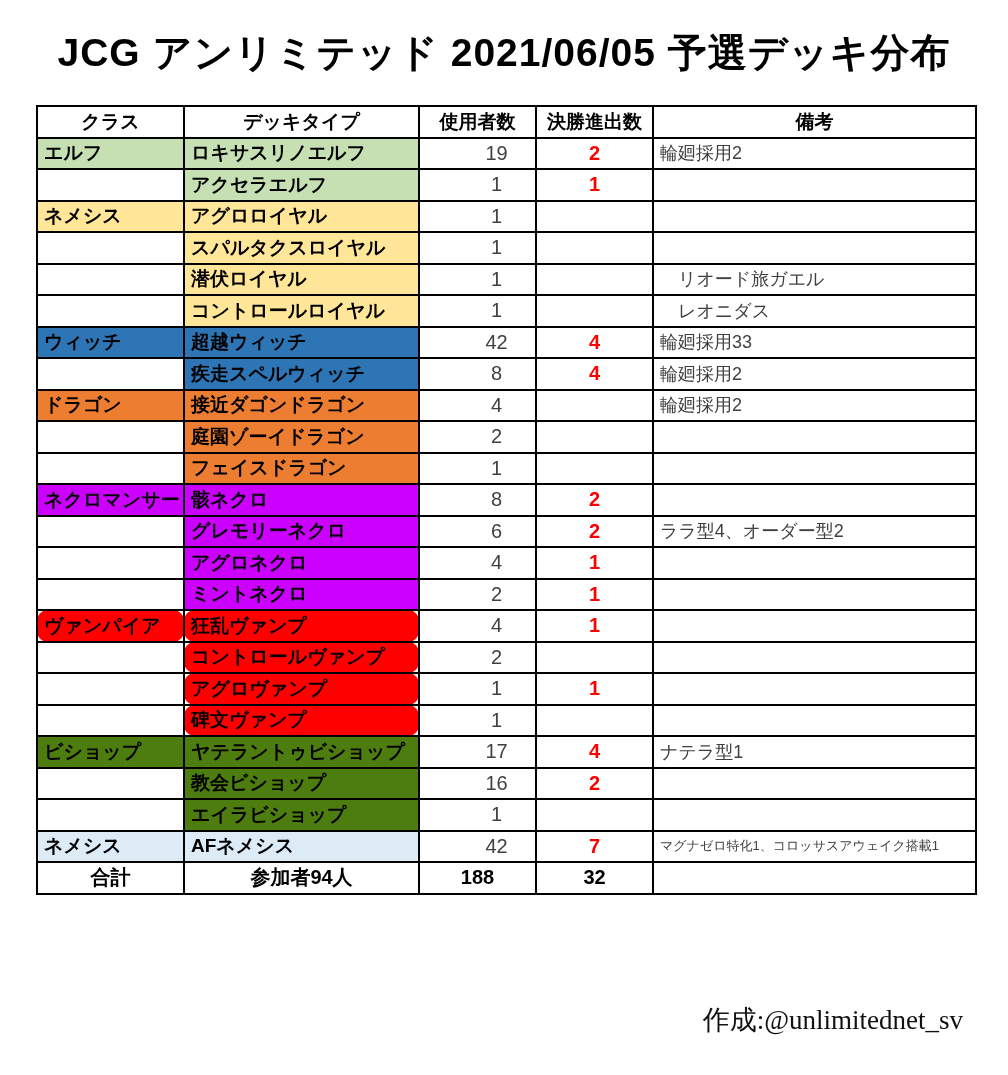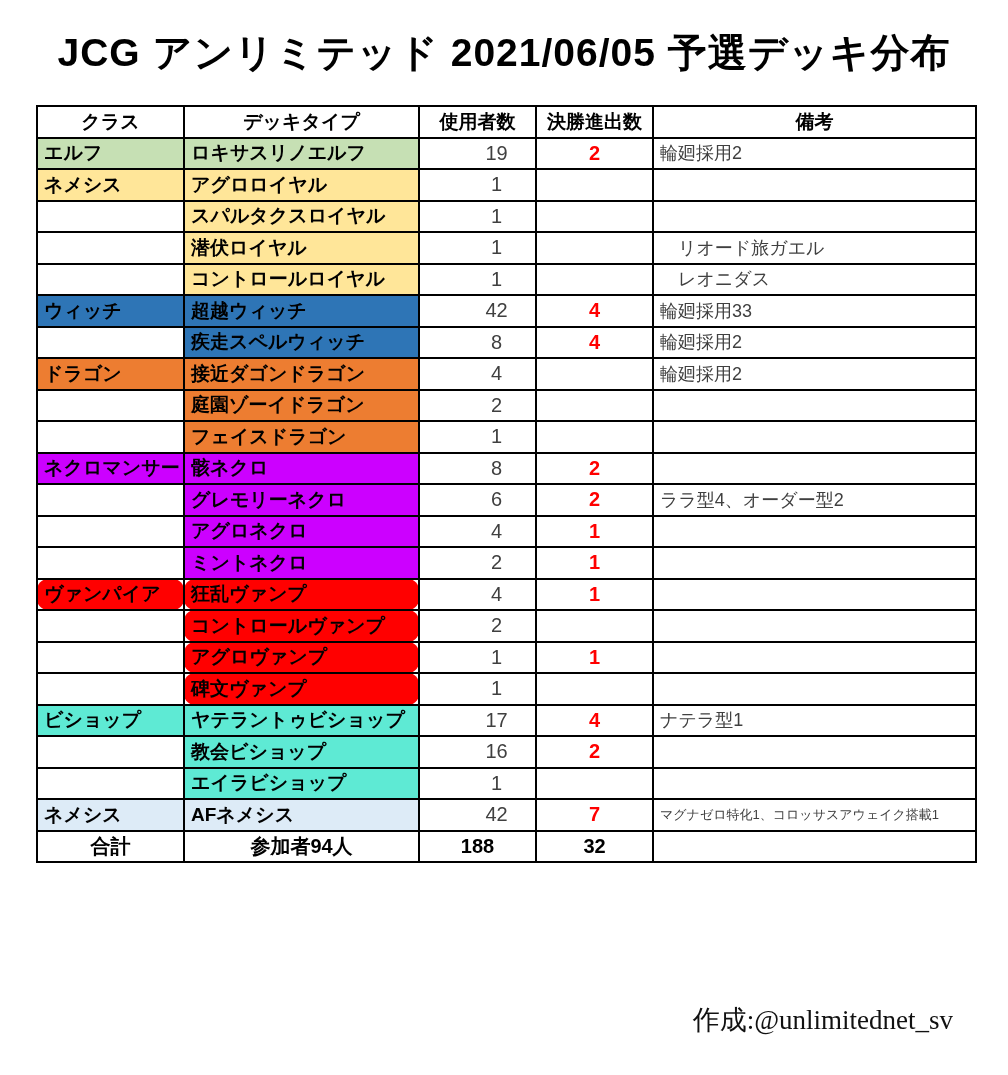--- a/index.html
+++ b/index.html
@@ -36,24 +36,24 @@
   td.rem  { font-size:18px; font-weight:normal; color:#404040; text-align:left;margin-left:48px; }
   td.rem.small { font-size:13px; }
   tr.total-row td { font-size:20px; font-weight:bold; color:#000; text-align:center; }
   
   .bg-elf     { background:#c6e0b4; }
   .bg-royal   { background:#ffe699; }
   .bg-witch   { background:#2e75b6; }
   .bg-dragon  { background:#ed7d31; }
   .bg-necro   { background:#cc00ff; }
   .bg-vamp    { background:#ff0000;border-radius:11px; }
-  .bg-bishop  { background:#5eead4; }
+  .bg-bishop  { background:#4d7c0f; }
   .bg-nemesis { background:#ddebf7; }
   .credit {
-    position:absolute; top:1002px; right:55px;
+    position:absolute; top:1002px; right:45px;
     font-family:"Liberation Serif", serif;
     font-size:27px; color:#111;
   }
 </style>
 </head>
 <body>
 
 <div class="title">JCG アンリミテッド 2021/06/05 予選デッキ分布</div>
 
 <table class="deck-table">
@@ -75,20 +75,27 @@
   </thead>
   <tbody>
     <tr>
       <td class="cls bg-elf">エルフ</td>
       <td class="deck bg-elf">ロキサスリノエルフ</td>
       <td class="num">19</td>
       <td class="fin">2</td>
       <td class="rem">輪廻採用2</td>
     </tr>
     <tr>
+      <td class="cls"></td>
+      <td class="deck bg-elf">アクセラエルフ</td>
+      <td class="num">1</td>
+      <td class="fin">1</td>
+      <td class="rem"></td>
+    </tr>
+    <tr>
       <td class="cls bg-royal">ネメシス</td>
       <td class="deck bg-royal">アグロロイヤル</td>
       <td class="num">1</td>
       <td class="fin"></td>
       <td class="rem"></td>
     </tr>
     <tr>
       <td class="cls"></td>
       <td class="deck bg-royal">スパルタクスロイヤル</td>
       <td class="num">1</td>

